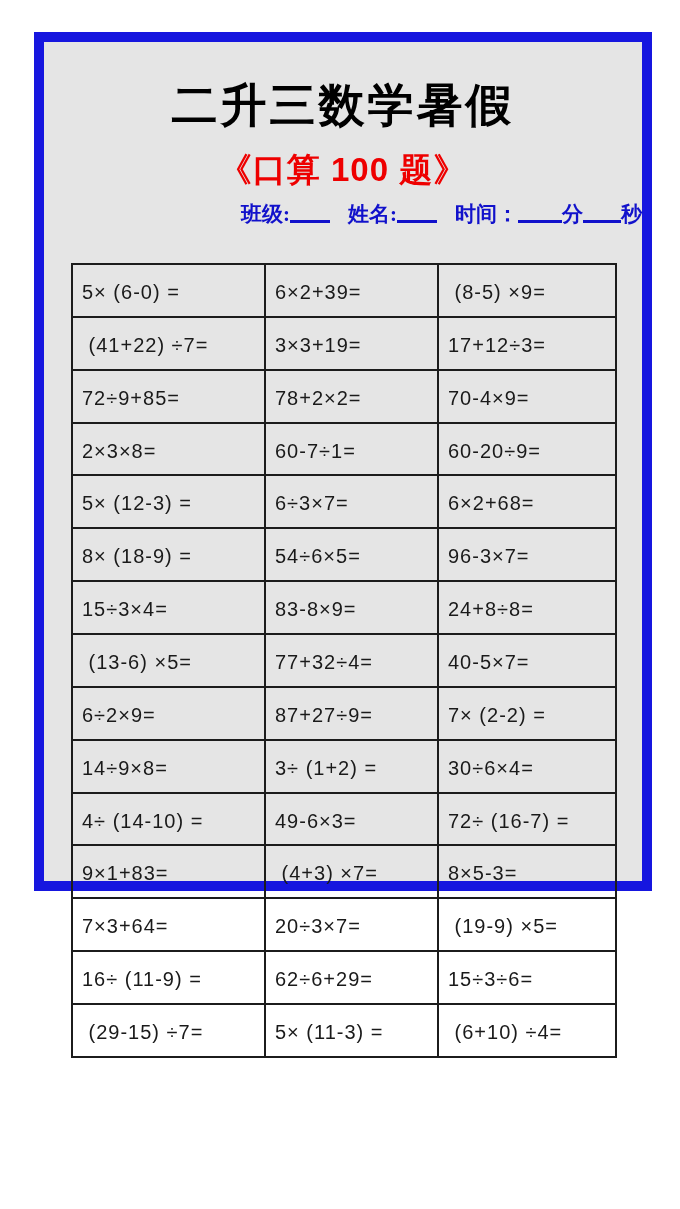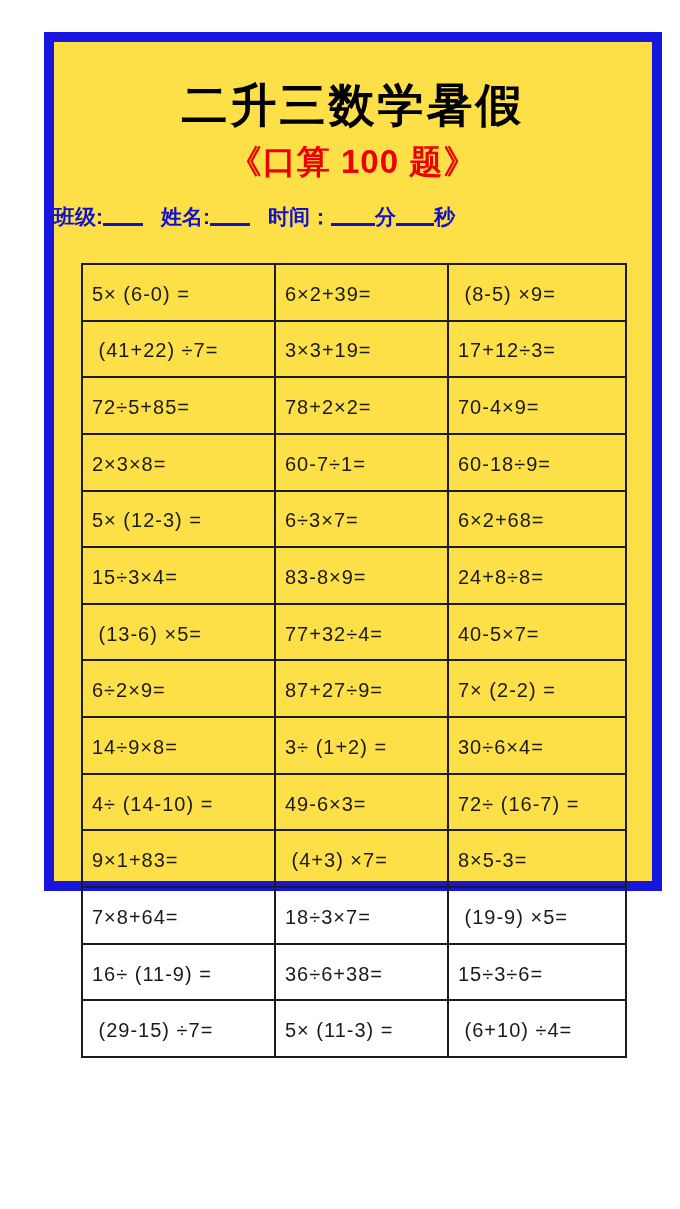--- a/index.html
+++ b/index.html
@@ -4,52 +4,53 @@
 <style>
   html,body { margin:0; padding:0; }
   body {
     width:680px; height:1209px;
     background:#ffffff;
     font-family:"Liberation Sans", sans-serif;
     position:relative;
   }
   .frame {
     position:absolute;
-    left:44px; top:32px;
+    left:34px; top:32px;
     width:618px; height:859px;
     box-sizing:border-box;
     border:10px solid #1616DF;
-    background:#fde047;
+    background:#e5e5e5;
   }
   .title {
     margin-top:36px;
     text-align:center;
     font-size:46px;
     font-weight:900;
     color:#000000;
     letter-spacing:3px;
     line-height:1.2;
   }
   .subtitle {
-    margin-top:8px;
+    margin-top:16px;
     text-align:center;
     font-size:33px;
     font-weight:800;
     color:#EE0000;
     letter-spacing:1px;
     line-height:1.25;
   }
   .info {
-    margin-top:20px;
-    text-align:left;
+    margin-top:10px;
+    text-align:right;
     font-size:21px;
     font-weight:bold;
     color:#1111CB;
     line-height:1.4;
     white-space:nowrap;
+    font-family:Liberation Serif, serif;
   }
   .blank {
     display:inline-block;
     border-bottom:3px solid #1111CB;
     height:16px;
     vertical-align:-2px;
   }
   .blank.w-class   { width:40px; }
   .blank.w-name    { width:40px; }
   .blank.w-minutes { width:44px; }
@@ -97,33 +98,38 @@
         <td>5× (6-0) =</td>
         <td>6×2+39=</td>
         <td> (8-5) ×9=</td>
       </tr>
       <tr>
         <td> (41+22) ÷7=</td>
         <td>3×3+19=</td>
         <td>17+12÷3=</td>
       </tr>
       <tr>
-        <td>72÷5+85=</td>
+        <td>72÷9+85=</td>
         <td>78+2×2=</td>
         <td>70-4×9=</td>
       </tr>
       <tr>
         <td>2×3×8=</td>
         <td>60-7÷1=</td>
-        <td>60-18÷9=</td>
+        <td>60-20÷9=</td>
       </tr>
       <tr>
         <td>5× (12-3) =</td>
         <td>6÷3×7=</td>
         <td>6×2+68=</td>
+      </tr>
+      <tr>
+        <td>8× (18-9) =</td>
+        <td>54÷6×5=</td>
+        <td>96-3×7=</td>
       </tr>
       <tr>
         <td>15÷3×4=</td>
         <td>83-8×9=</td>
         <td>24+8÷8=</td>
       </tr>
       <tr>
         <td> (13-6) ×5=</td>
         <td>77+32÷4=</td>
         <td>40-5×7=</td>
@@ -142,27 +148,27 @@
         <td>4÷ (14-10) =</td>
         <td>49-6×3=</td>
         <td>72÷ (16-7) =</td>
       </tr>
       <tr>
         <td>9×1+83=</td>
         <td> (4+3) ×7=</td>
         <td>8×5-3=</td>
       </tr>
       <tr>
-        <td>7×8+64=</td>
-        <td>18÷3×7=</td>
+        <td>7×3+64=</td>
+        <td>20÷3×7=</td>
         <td> (19-9) ×5=</td>
       </tr>
       <tr>
         <td>16÷ (11-9) =</td>
-        <td>36÷6+38=</td>
+        <td>62÷6+29=</td>
         <td>15÷3÷6=</td>
       </tr>
       <tr>
         <td> (29-15) ÷7=</td>
         <td>5× (11-3) =</td>
         <td> (6+10) ÷4=</td>
       </tr>
     </tbody>
   </table>
 

